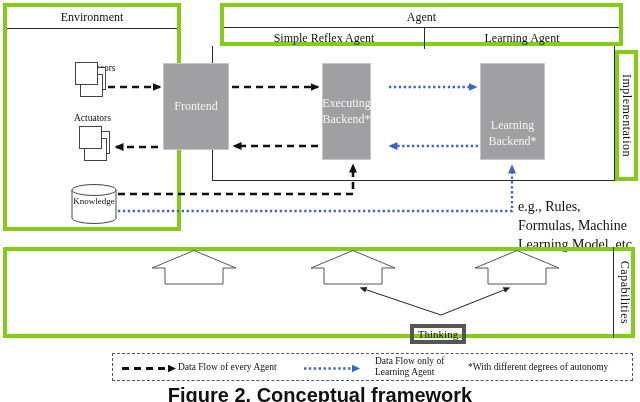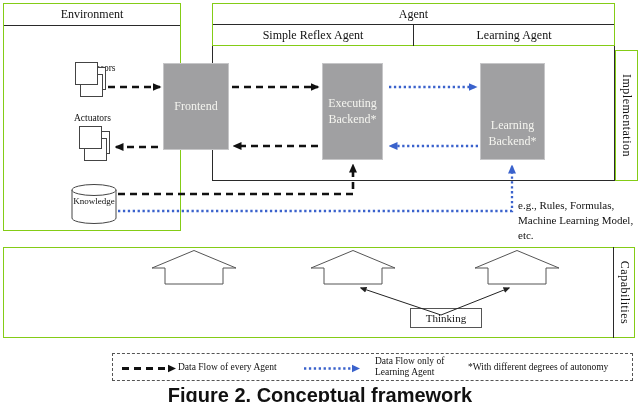--- a/index.html
+++ b/index.html
@@ -1,21 +1,21 @@
 <!DOCTYPE html>
 <html><head>
 <meta charset="utf-8">
 <style>
   html,body{margin:0;padding:0;background:#ffffff;}
   .canvas{
     position:relative;width:640px;height:402px;background:#ffffff;
     font-family:"Liberation Serif", serif;color:#111;overflow:hidden;
   }
   .abs{position:absolute;}
-  .outline{border:1px solid #84cc16;box-sizing:border-box;background:transparent;}
+  .outline{border:4px solid #84cc16;box-sizing:border-box;background:transparent;}
   .hdr{display:flex;align-items:center;justify-content:center;box-sizing:border-box;}
   .title12{font-size:12px;}
   .grayBox{
     position:absolute;background:#a0a0a2;border:1px solid #c6c6c8;box-sizing:border-box;
     display:flex;align-items:center;justify-content:center;text-align:center;
     color:#f4f4ef;font-size:12px;line-height:1.3;z-index:3;
   }
   .smallLabel{font-size:9.5px;}
   .vWrap{display:flex;align-items:center;justify-content:center;box-sizing:border-box;}
   .vText{transform:rotate(90deg);white-space:nowrap;font-size:12px;letter-spacing:0.5px;}
@@ -29,21 +29,21 @@
 <body>
 
 <div class="canvas">
 
   <div class="abs outline" style="left:3px;top:3px;width:178px;height:228px;">
     <div class="hdr" style="width:100%;height:22px;border-bottom:1px solid #2a2a2a;">
       <span class="title12">Environment</span>
     </div>
   </div>
 
-  <div class="abs outline" style="left:212px;top:3px;width:403px;height:43px;">
+  <div class="abs outline" style="left:220px;top:3px;width:403px;height:43px;">
     <div class="hdr" style="width:100%;height:21px;border-bottom:1px solid #2a2a2a;">
       <span class="title12">Agent</span>
     </div>
     <div style="display:flex;height:21px;">
       <div class="hdr" style="width:200px;height:100%;">
         <span class="title12">Simple Reflex Agent</span>
       </div>
       <div class="hdr" style="flex:1;height:100%;border-left:1px solid #2a2a2a;">
         <span class="title12">Learning Agent</span>
       </div>
@@ -78,39 +78,39 @@
     <svg width="46" height="42" viewBox="0 0 46 42">
       <path d="M1,7 L1,35 A22,5.5 0 0 0 45,35 L45,7" fill="#fff" stroke="#444"></path>
       <ellipse cx="23" cy="7" rx="22" ry="5.5" fill="#fff" stroke="#444"></ellipse>
     </svg>
     <div class="abs" style="left:0;top:13px;width:46px;text-align:center;font-size:9px;">Knowledge</div>
   </div>
 
   <div class="grayBox" style="left:163px;top:63px;width:66px;height:87px;">
     <span>Frontend</span>
   </div>
-  <div class="grayBox" style="left:322px;top:63px;width:61px;height:97px;">
+  <div class="grayBox" style="left:322px;top:63px;width:49px;height:97px;">
     <span style="width:56px;">Executing Backend*</span>
   </div>
   <div class="grayBox" style="left:480px;top:63px;width:65px;height:97px;">
     <span style="width:56px;margin-top:44px;">Learning Backend*</span>
   </div>
 
-  <div class="abs" style="left:518px;top:198px;width:120px;font-size:11px;line-height:1.35;">e.g., Rules, Formulas, Machine Learning Model, etc.</div>
+  <div class="abs" style="left:518px;top:198px;width:120px;font-size:14px;line-height:1.35;">e.g., Rules, Formulas, Machine Learning Model, etc.</div>
 
   <div class="abs outline" style="left:3px;top:247px;width:632px;height:91px;"></div>
   <div class="abs vWrap" style="left:613px;top:247px;width:22px;height:91px;border-left:1px solid #2a2a2a;">
     <span class="vText">Capabilities</span>
   </div>
 
   <div class="abs capLabel" style="left:154px;top:267px;width:80px;height:16px;">Acting</div>
   <div class="abs capLabel" style="left:313px;top:267px;width:80px;height:16px;">Executing</div>
   <div class="abs capLabel" style="left:477px;top:267px;width:80px;height:16px;">Learning</div>
 
-  <div class="abs outline hdr" style="left:410px;top:308px;width:72px;height:20px;border-color:#555;">
+  <div class="abs outline hdr" style="left:410px;top:324px;width:56px;height:20px;border-color:#555;">
     <span style="font-size:11px;">Thinking</span>
   </div>
 
   <div class="abs" style="left:112px;top:353px;width:521px;height:28px;border:1px dashed #555;box-sizing:border-box;">
     <div class="abs" style="left:8px;top:10px;">
       <svg width="56" height="9" viewBox="0 0 56 9">
         <line x1="1" y1="4.5" x2="46" y2="4.5" stroke="#111" stroke-width="2.8" stroke-dasharray="7 5"></line>
         <polygon points="47,0.8 55,4.5 47,8.2" fill="#111"></polygon>
       </svg>
     </div>

